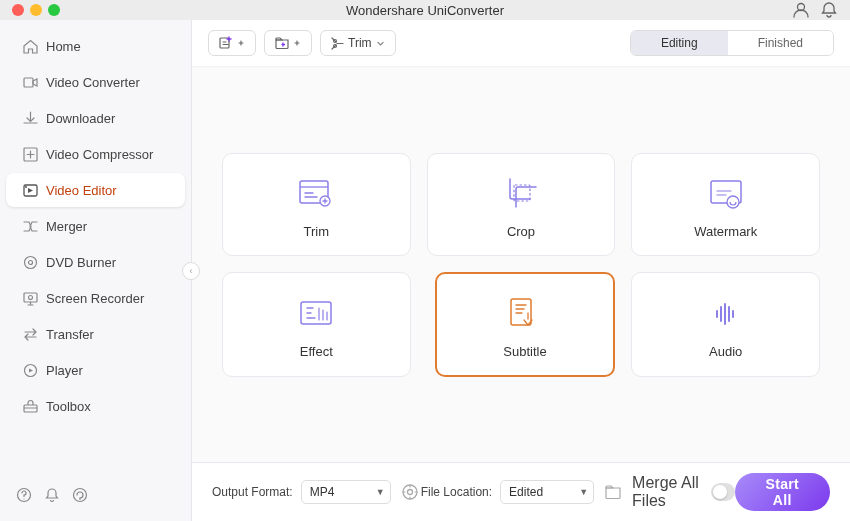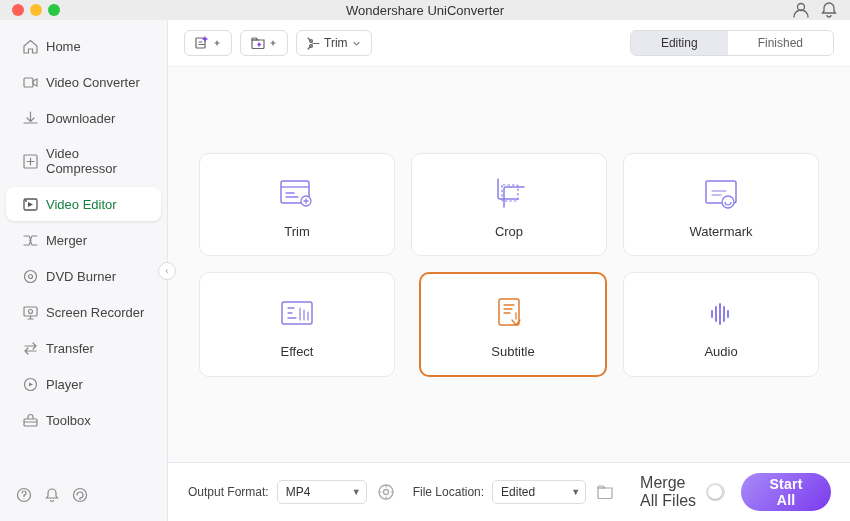--- a/index.html
+++ b/index.html
@@ -56,21 +56,21 @@
       cursor: pointer;
     }
     
     .main-layout {
       display: flex;
       flex: 1;
       overflow: hidden;
     }
     
     .sidebar {
-      width: 168px;
+      width: 192px;
       background: #f7f7f9;
       border-right: 1px solid #e5e5ea;
       display: flex;
       flex-direction: column;
       padding: 8px 0;
       flex-shrink: 0;
     }
     .sidebar-item {
       display: flex;
       align-items: center;
@@ -79,21 +79,21 @@
       cursor: pointer;
       border-radius: 8px;
       margin: 1px 6px;
       font-size: 13px;
       color: #444;
     }
     .sidebar-item.active {
       background: #fff;
       box-shadow: 0 1px 3px rgba(0,0,0,0.1);
       font-weight: 500;
-      color: #15803d;
+      color: #c2410c;
     }
     .sidebar-icon {
       width: 16px; height: 16px;
       display: flex; align-items: center; justify-content: center;
       font-size: 14px;
       flex-shrink: 0;
     }
     
     .content {
       flex: 1;
@@ -197,21 +197,20 @@
       font-size: 13px;
       color: #333;
     }
     
     .bottom-bar {
       display: flex;
       align-items: center;
       padding: 10px 20px;
       border-top: 1px solid #e8e8ee;
       background: #fff;
-      gap: 16px;
       flex-shrink: 0;
     }
     .bottom-field {
       display: flex;
       align-items: center;
       gap: 8px;
       font-size: 12px;
       color: #444;
     }
     .bottom-select {

